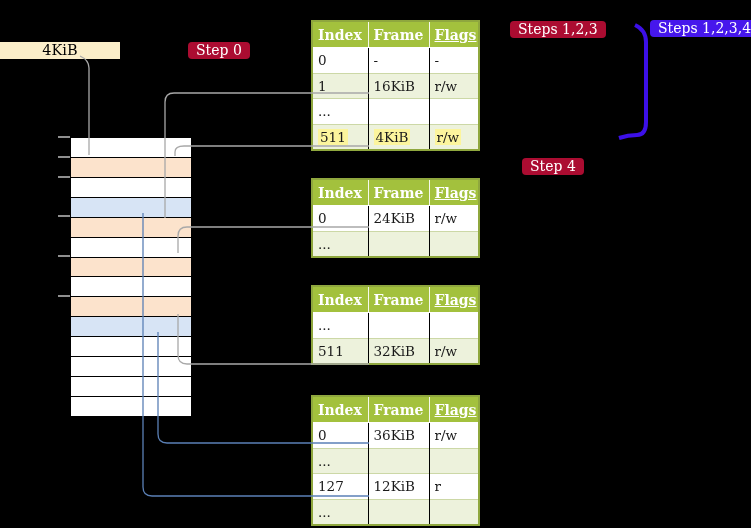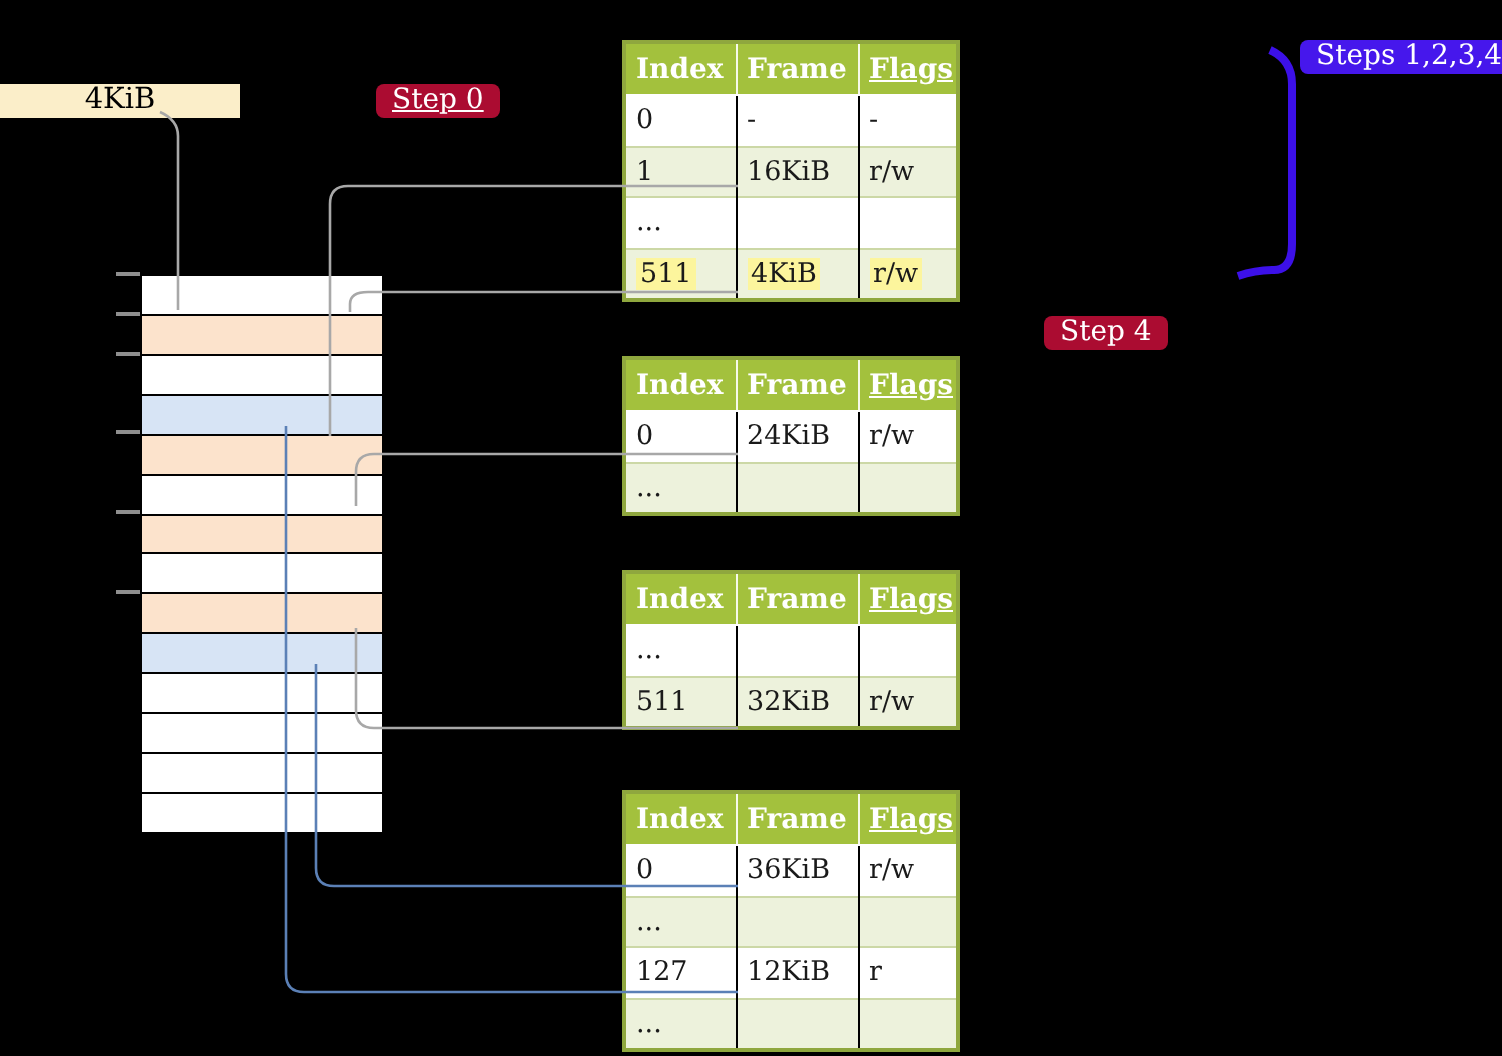--- a/index.html
+++ b/index.html
@@ -58,21 +58,22 @@
   .blue-arrow{stroke:#5b80b6;stroke-width:1.3px;}
   .violet-arrow{stroke:#3c10e8;stroke-width:4px;}
 </style>
 </head>
 <body>
 
 <div id="stage" style="background: rgb(0, 0, 0);">
 
   <div class="frame-label" style="background: rgb(251, 238, 201);">4KiB</div>
 
-  <div class="badge red" id="b-step0" style="background: rgb(171, 12, 49); text-decoration: underline;">Step 0</div>
+  <div class="badge red" id="b-step0" style="background: rgb(171, 12, 49);">Step 0</div>
+  <div class="badge red" id="b-steps123" style="background: rgb(171, 12, 49);">Steps 1,2,3</div>
   <div class="badge blue" id="b-steps1234" style="background: rgb(70, 23, 236);">Steps 1,2,3,4</div>
   <div class="badge red" id="b-step4" style="background: rgb(171, 12, 49); text-align: right;">Step 4</div>
 
   <div class="memcol" id="memcol">
       <div class="mrow" style="background: rgb(255, 255, 255);"></div>
       <div class="mrow" style="background: rgb(252, 227, 204);"></div>
       <div class="mrow" style="background: rgb(255, 255, 255);"></div>
       <div class="mrow" style="background: rgb(215, 228, 245);"></div>
       <div class="mrow" style="background: rgb(252, 227, 204);"></div>
       <div class="mrow" style="background: rgb(255, 255, 255);"></div>

